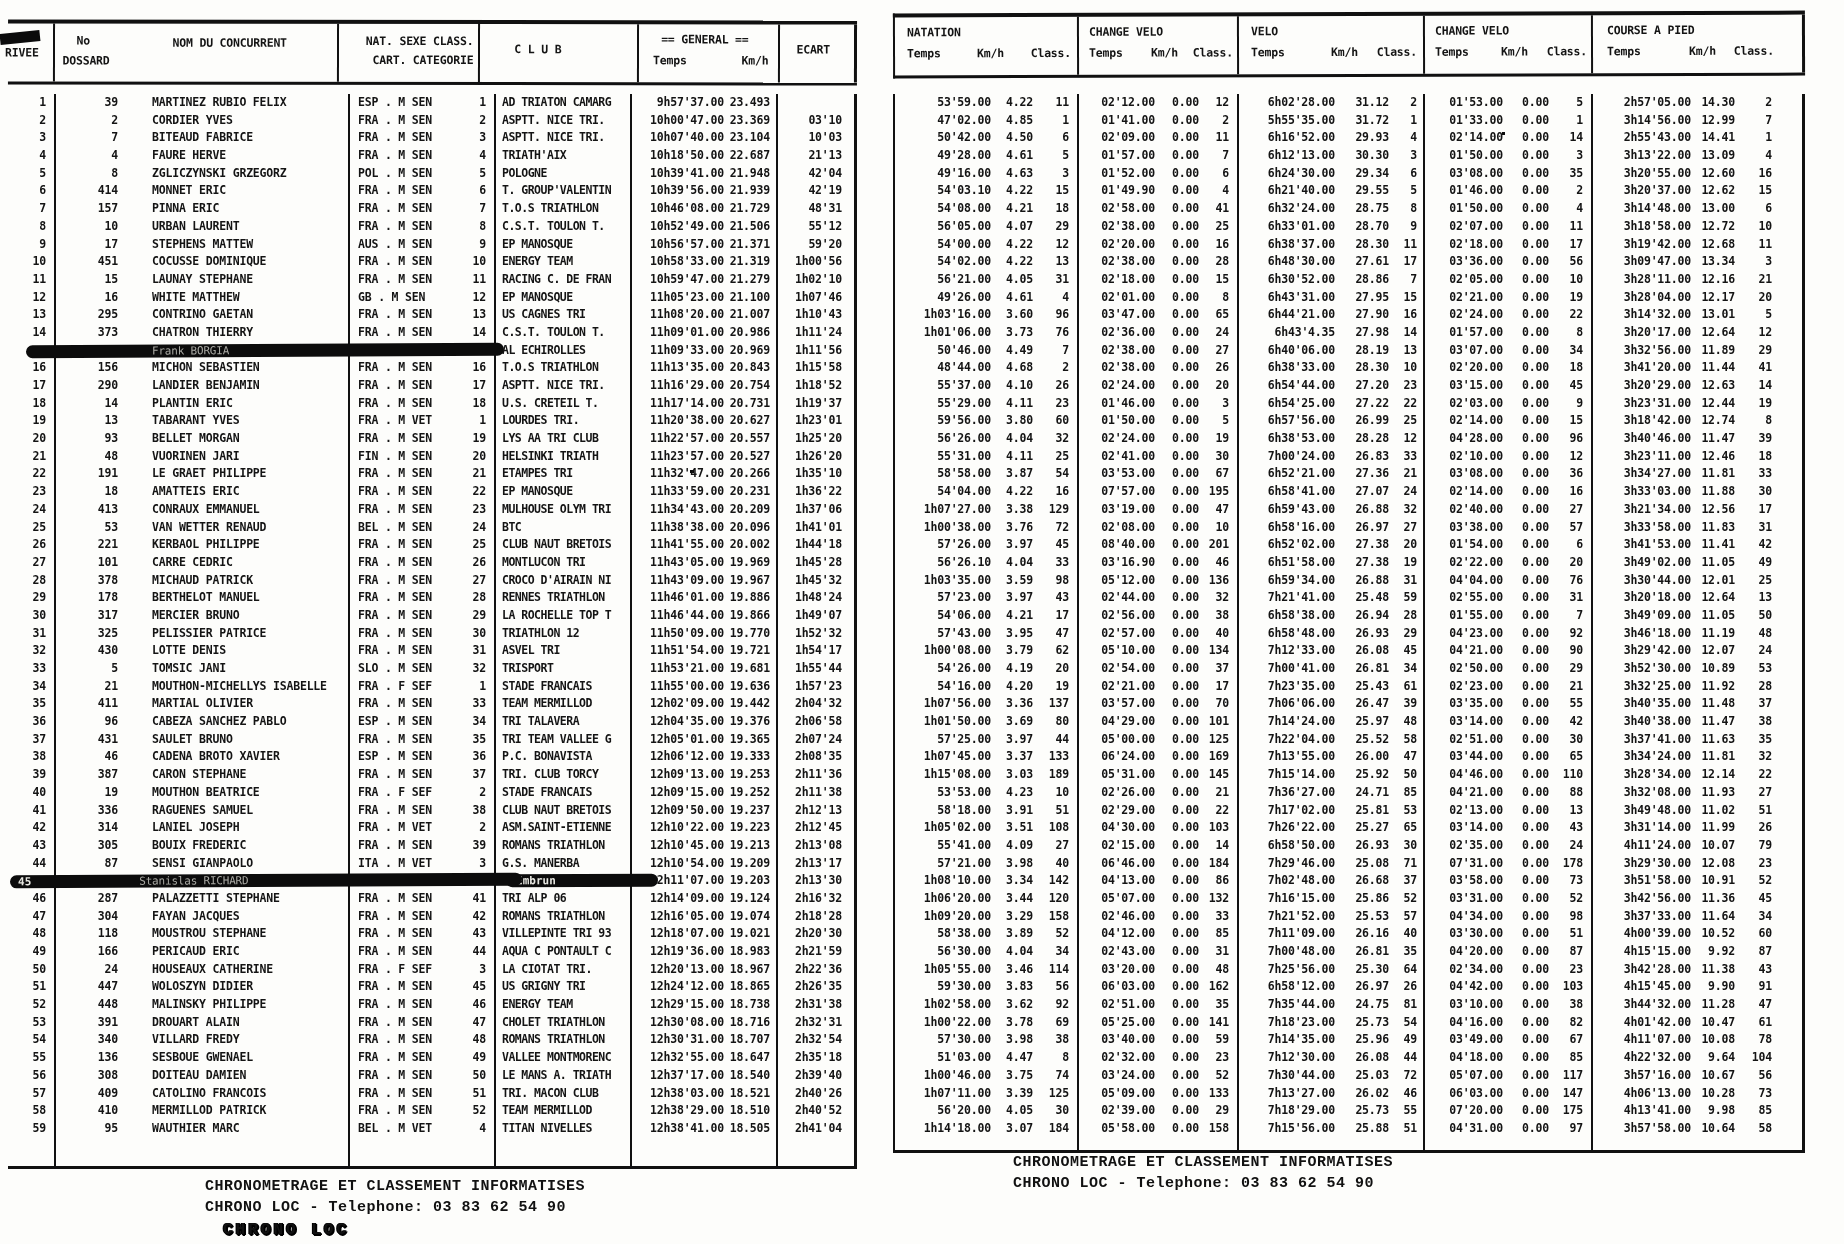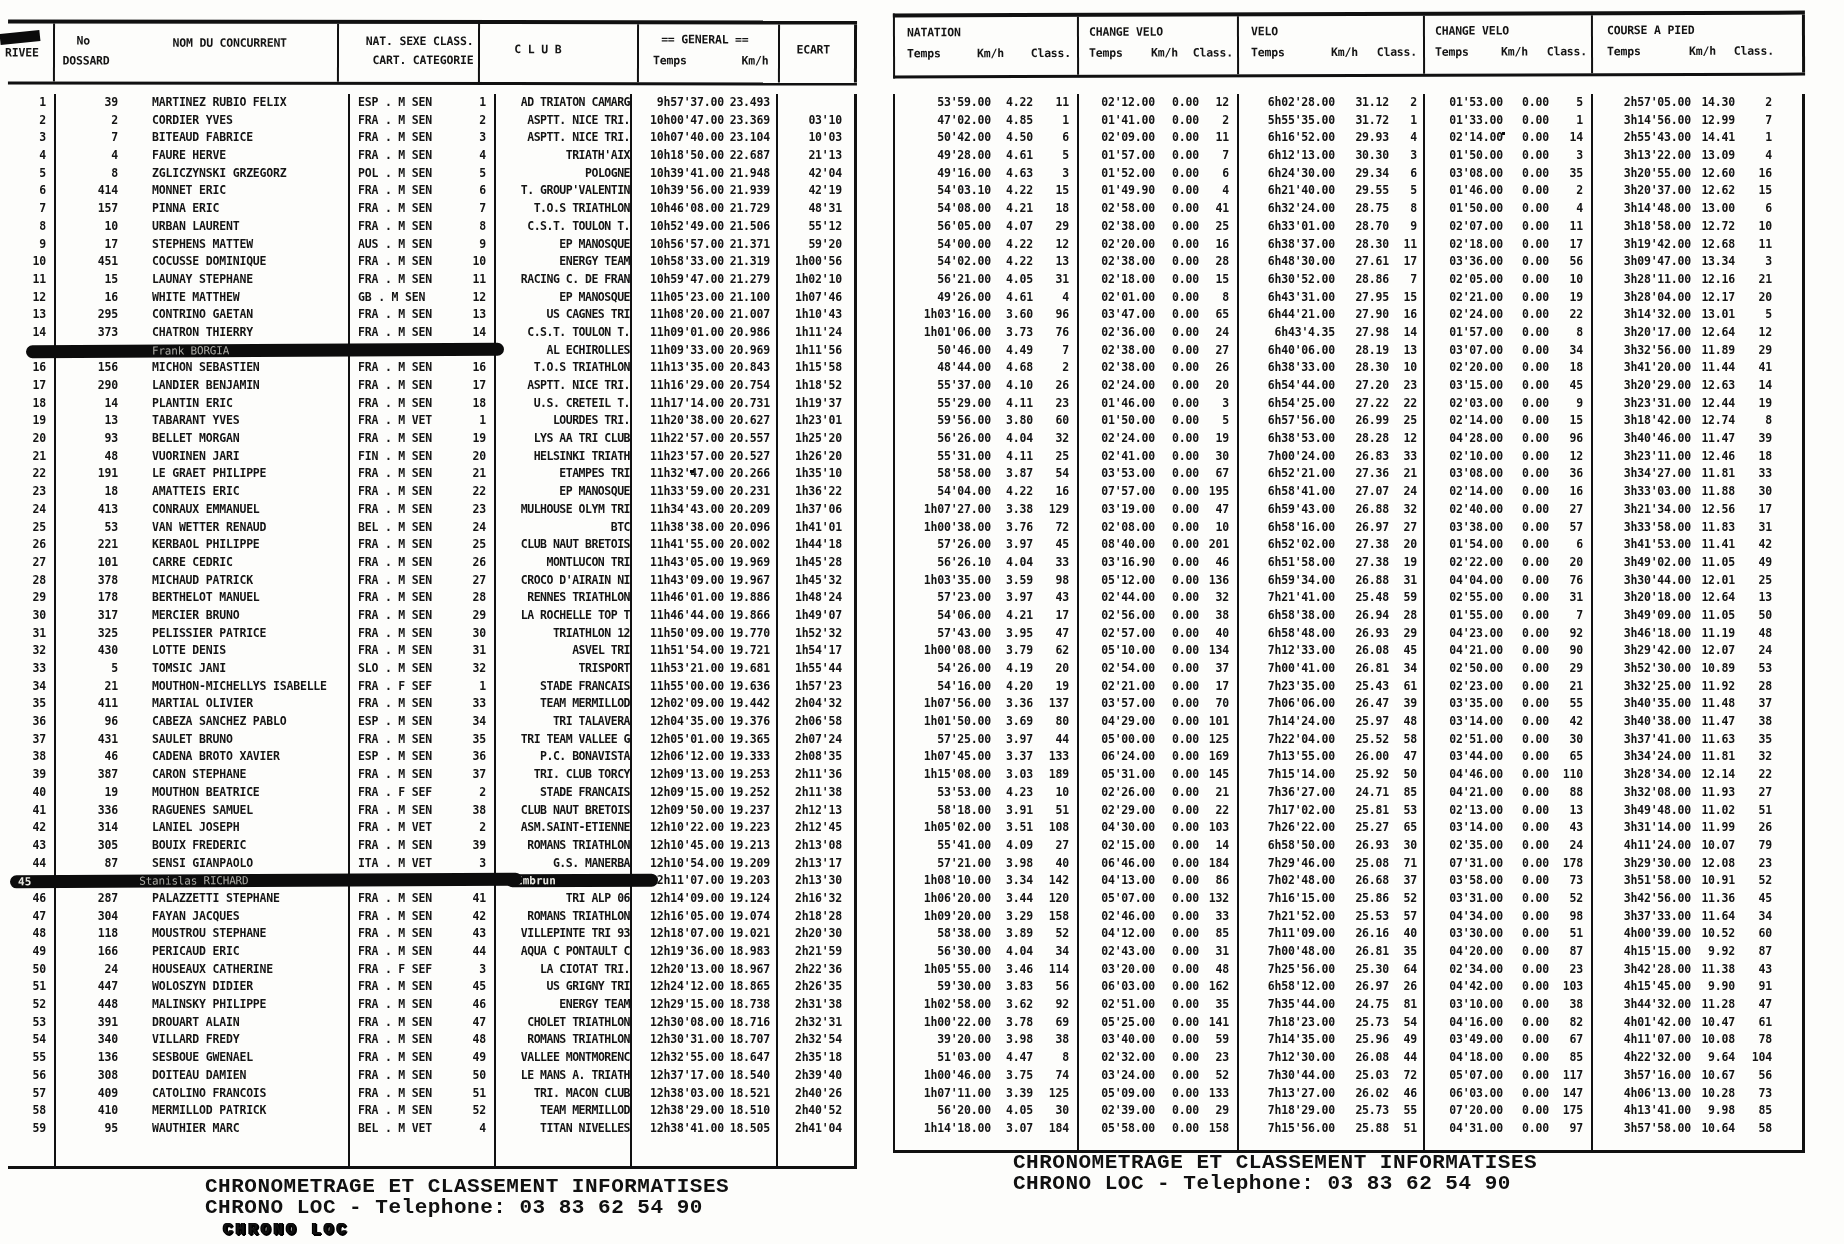--- a/index.html
+++ b/index.html
@@ -35,39 +35,39 @@
   .cell{font-size:11.5px;font-weight:bold;letter-spacing:-0.2px;white-space:nowrap;overflow:hidden;height:100%;}
   .ra{text-align:right;}
   .b2{border-right:2px solid #111;}
   .b3{border-right:3px solid #111;}
   
   .c-place{width:48px;padding-right:8px;}
   .c-bib{width:74px;padding-right:12px;}
   .c-name{width:220px;padding-left:22px;}
   .c-natcat{width:104px;padding-left:8px;}
   .c-catrank{width:42px;padding-right:8px;}
-  .c-club{width:136px;padding-left:6px;letter-spacing:-0.5px;text-align:right;}
+  .c-club{width:136px;padding-left:6px;letter-spacing:-0.5px;}
   .c-gt{width:92px;}
   .c-gk{width:54px;padding-right:6px;}
   .c-ecart{width:79px;padding-right:12px;}
   
   .c-nt{width:96px;}  .c-nk{width:42px;}  .c-ncl{width:46px;padding-right:8px;}
   .c-c1t{width:76px;} .c-c1k{width:44px;} .c-c1cl{width:40px;padding-right:8px;}
   .c-vt{width:96px;}  .c-vk{width:54px;}  .c-vcl{width:36px;padding-right:6px;}
   .c-c2t{width:78px;} .c-c2k{width:46px;} .c-c2cl{width:44px;padding-right:8px;}
   .c-rt{width:98px;}  .c-rk{width:44px;}  .c-rcl{width:70px;padding-right:30px;}
   
   .bar{position:absolute;top:2px;height:13px;background:#0c0c0c;border-radius:7px;
        transform:rotate(-0.3deg);z-index:5;display:flex;align-items:center;}
   .bar .bn{color:#a9a9a3;font-size:11px;font-weight:normal;letter-spacing:-0.2px;white-space:nowrap;}
   .bar .bp{color:#e6e6e0;font-size:11px;font-weight:bold;}
   
   .footer{position:absolute;font-family:"Liberation Mono","DejaVu Sans Mono",monospace;
           font-weight:bold;color:#111;white-space:nowrap;}
-  .f-line{font-size:21px;letter-spacing:0.5px;line-height:21px;}
+  .f-line{font-size:15px;letter-spacing:0.5px;line-height:21px;}
   .f-smear{font-size:16px;letter-spacing:3px;
            text-shadow:1px 0 #000,-1px 0 #000,0 1px #000,2px 1px #000,1px 2px #000;}
   
   .blob{position:absolute;background:#0b0b0b;}
 </style>
 </head>
 <body>
 
 <div class="page">
 
@@ -1702,21 +1702,21 @@
         <div class="cell c-vk ra">25.73</div>
         <div class="cell c-vcl ra b2">54</div>
         <div class="cell c-c2t ra">04'16.00</div>
         <div class="cell c-c2k ra">0.00</div>
         <div class="cell c-c2cl ra b2">82</div>
         <div class="cell c-rt ra">4h01'42.00</div>
         <div class="cell c-rk ra">10.47</div>
         <div class="cell c-rcl ra b3">61</div>
       </div>
       <div class="row">
-        <div class="cell c-nt ra">39'20.00</div>
+        <div class="cell c-nt ra">57'30.00</div>
         <div class="cell c-nk ra">3.98</div>
         <div class="cell c-ncl ra b2">38</div>
         <div class="cell c-c1t ra">03'40.00</div>
         <div class="cell c-c1k ra">0.00</div>
         <div class="cell c-c1cl ra b2">59</div>
         <div class="cell c-vt ra">7h14'35.00</div>
         <div class="cell c-vk ra">25.96</div>
         <div class="cell c-vcl ra b2">49</div>
         <div class="cell c-c2t ra">03'49.00</div>
         <div class="cell c-c2k ra">0.00</div>

